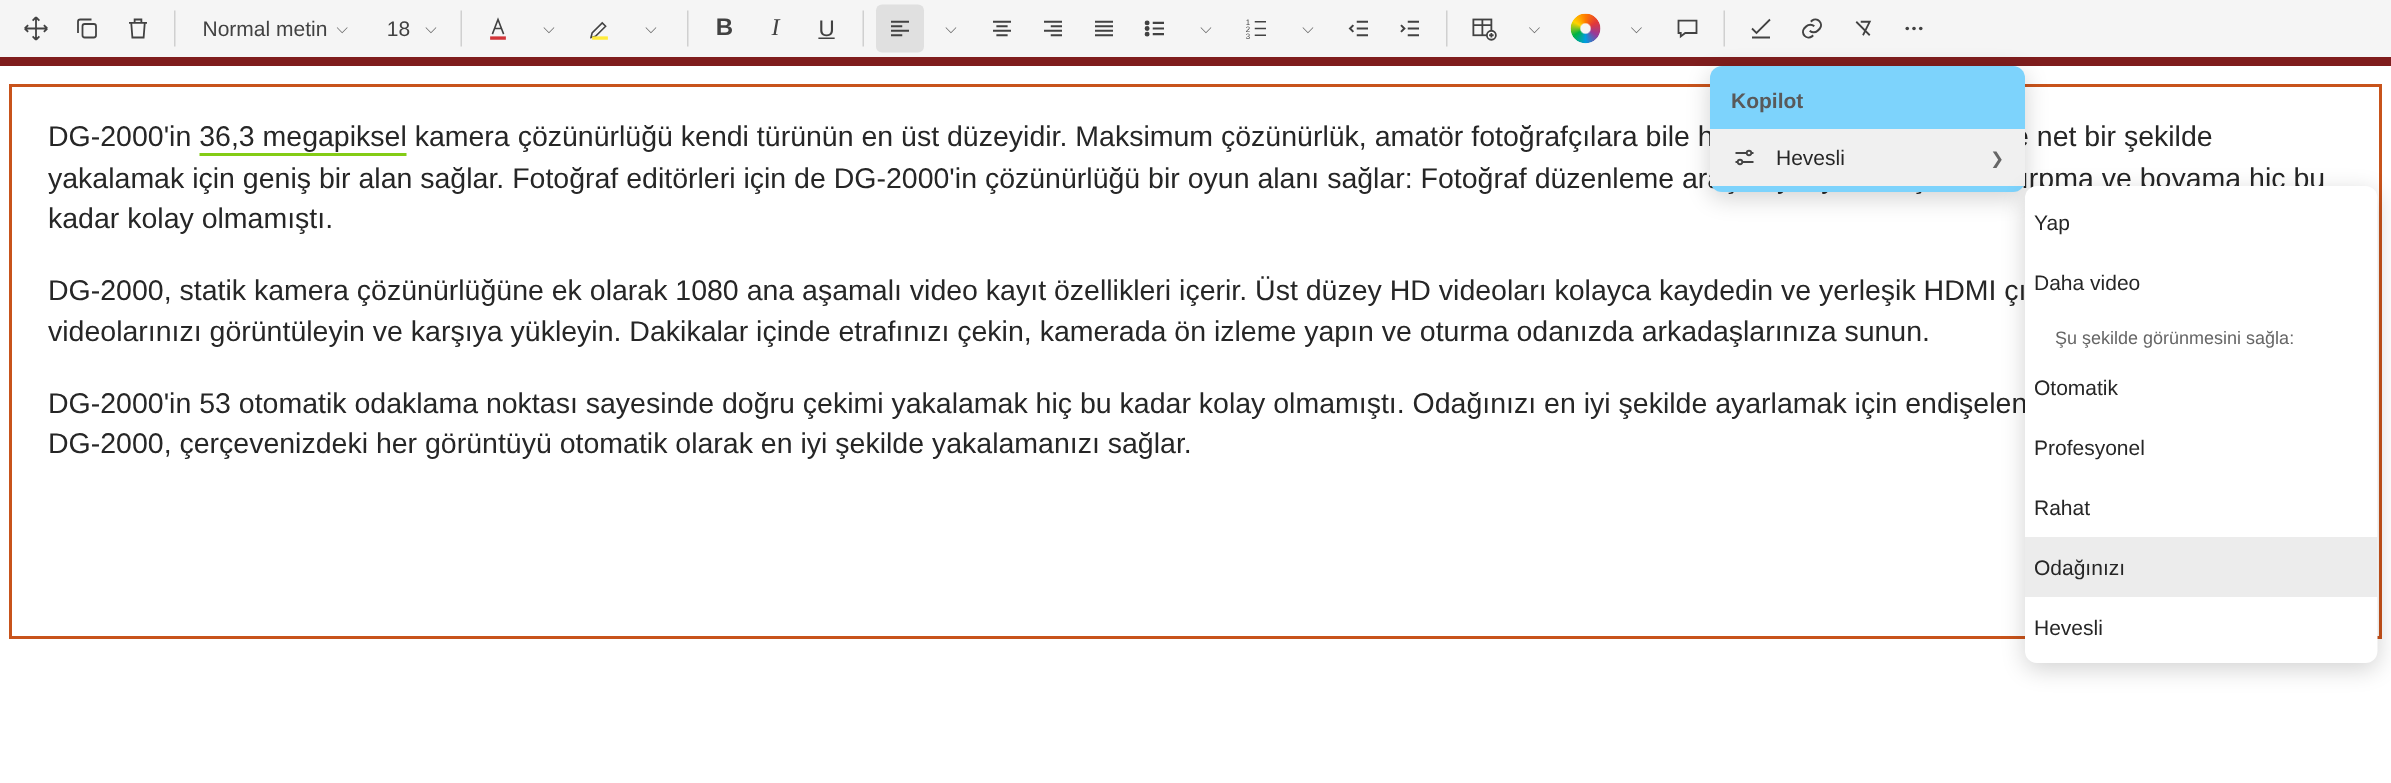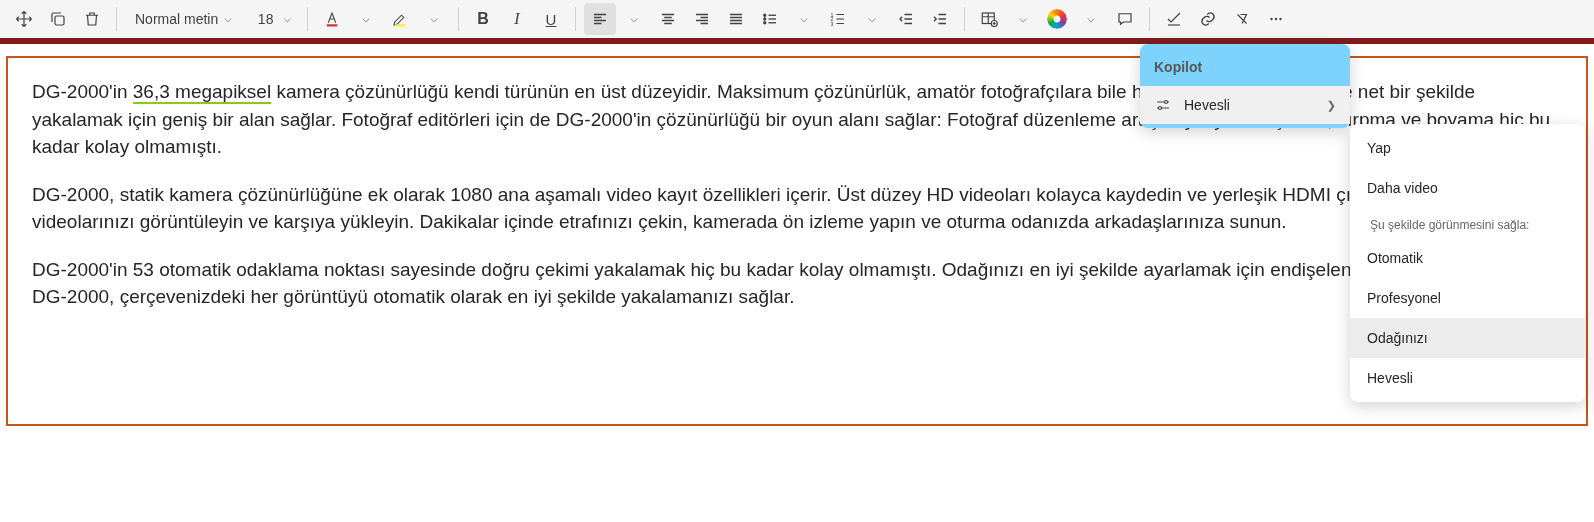--- a/index.html
+++ b/index.html
@@ -141,21 +141,21 @@
       background: #fff;
       border-radius: 8px;
       box-shadow: 0 4px 16px rgba(0,0,0,0.18);
       padding: 4px 0;
       z-index: 11;
     }
     .menu2-item {
       display: flex;
       align-items: center;
       height: 40px;
-      padding: 0 17px;
+      padding: 0 6px;
       cursor: pointer;
       font-size: 14px;
       color: #262626;
     }
     .menu2-item:hover, .menu2-item.hovered {
       background: #ececec;
     }
     .menu2-header {
       padding: 10px 20px 6px;
       font-size: 12px;
@@ -364,19 +364,22 @@
   <div class="menu2-item">
       <span>Daha video</span>
     </div>
   <div class="menu2-header">Şu şekilde görünmesini sağla:</div>
   <div class="menu2-item">
       <span>Otomatik</span>
     </div>
   <div class="menu2-item">
       <span>Profesyonel</span>
     </div>
+  <div class="menu2-item">
+      <span>Rahat</span>
+    </div>
   <div class="menu2-item hovered">
       <span>Odağınızı</span>
     </div>
   <div class="menu2-item">
       <span>Hevesli</span>
     </div>
 </div>
 
 </body></html>

